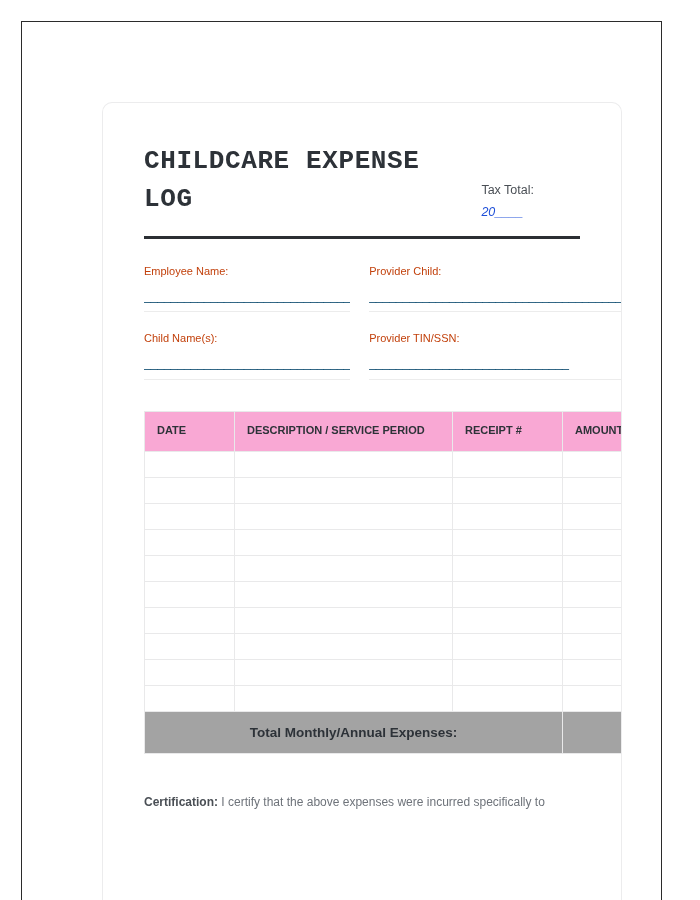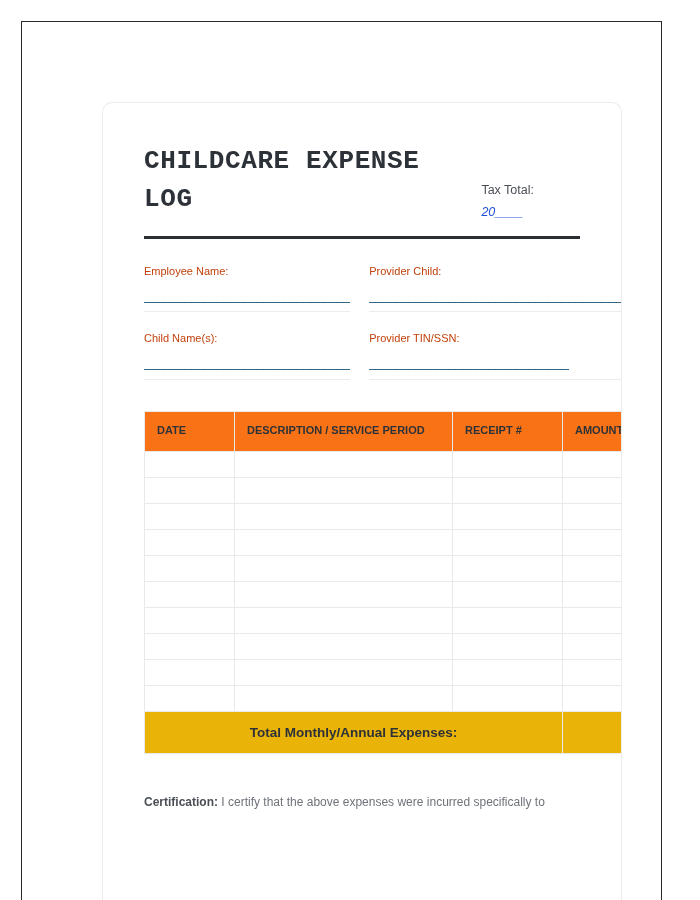--- a/index.html
+++ b/index.html
@@ -122,40 +122,40 @@
     width: 440px;
     border-collapse: collapse;
     table-layout: fixed;
   }
   .expense-table th,
   .expense-table td {
     border: 1px solid #e9e9ea;
     padding: 0;
   }
   .expense-table thead th {
-    background: #f97316;
+    background: #f9a8d4;
     font-size: 11px;
     font-weight: bold;
     color: #2d3238;
     text-align: left;
     vertical-align: top;
     padding: 11px 9px 14px 12px;
     line-height: 1.28;
   }
   .col-date    { width: 68px; }
   .col-desc    { width: 196px; }
   .col-receipt { width: 88px; }
   .col-amount  { width: 88px; }
 
   .expense-table tbody td {
     height: 25px;
     background: #ffffff;
   }
   tr.total-row td {
-    background: #eab308;
+    background: #a3a3a3;
     height: 41px;
     margin-top: 28px;
   }
   td.total-label {
     text-align: center;
     font-size: 13.5px;
     font-weight: bold;
     color: #2d3238;
     padding: 0 6px;
   }

